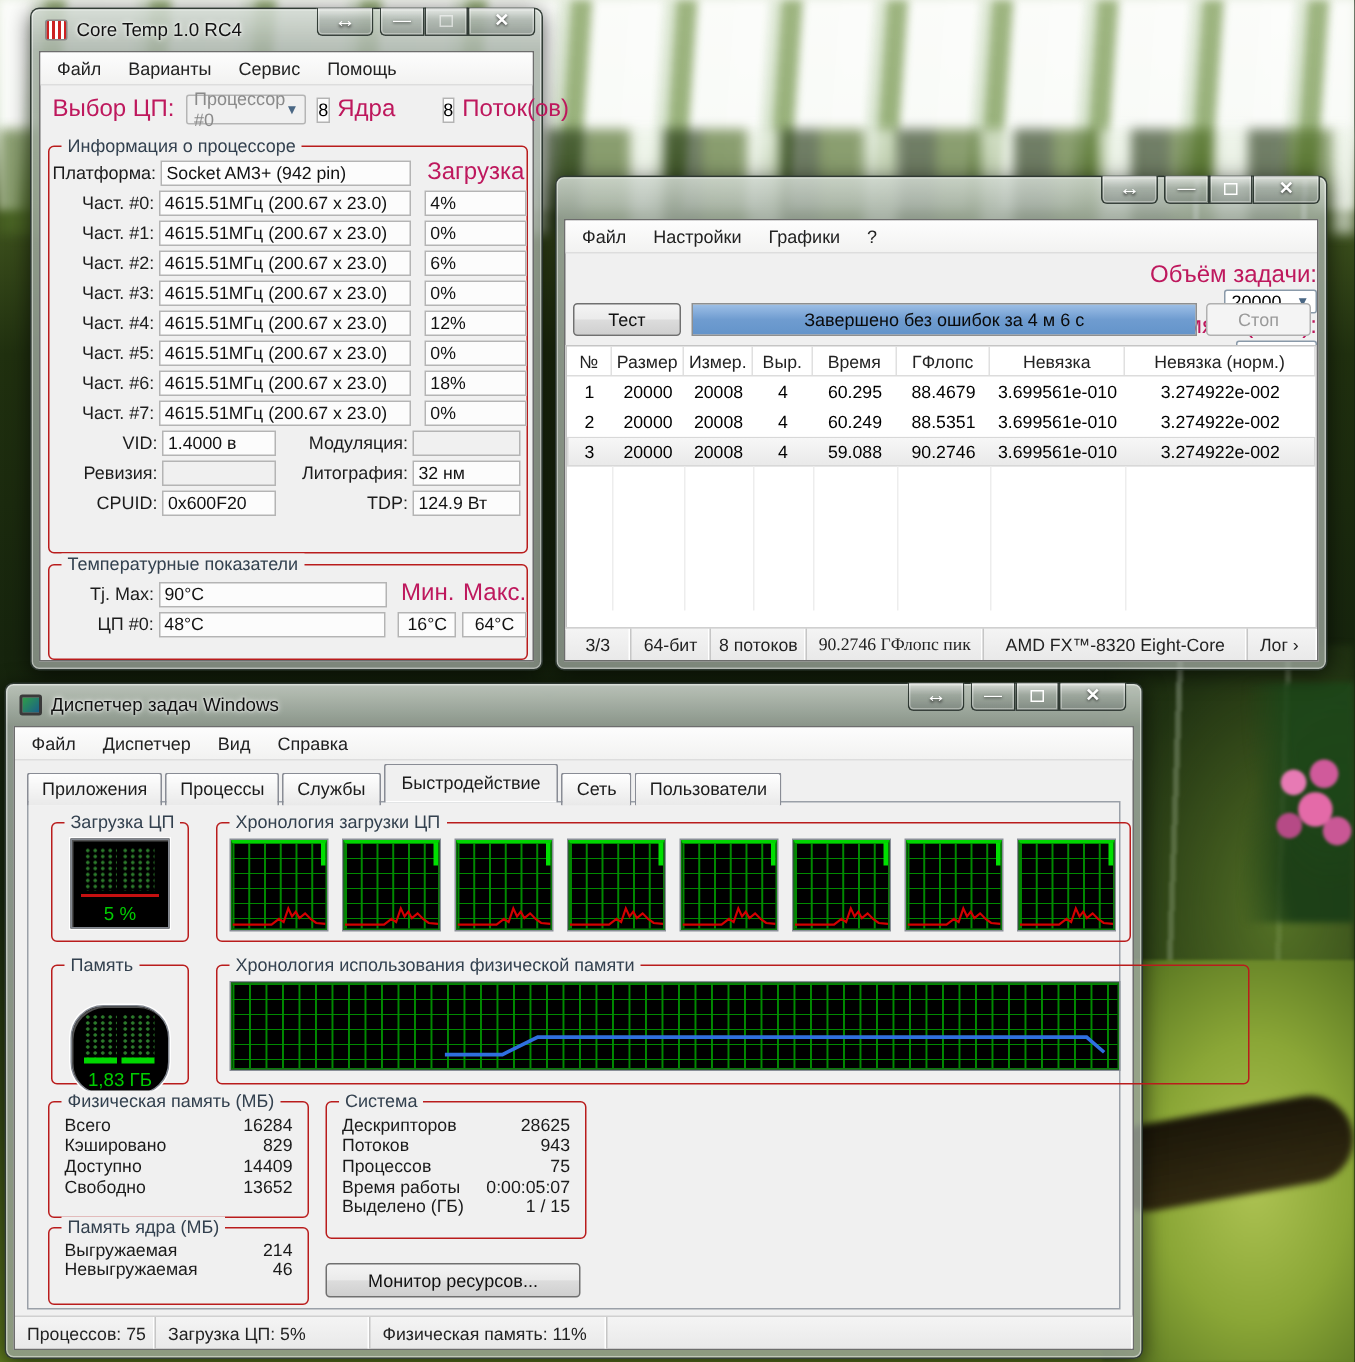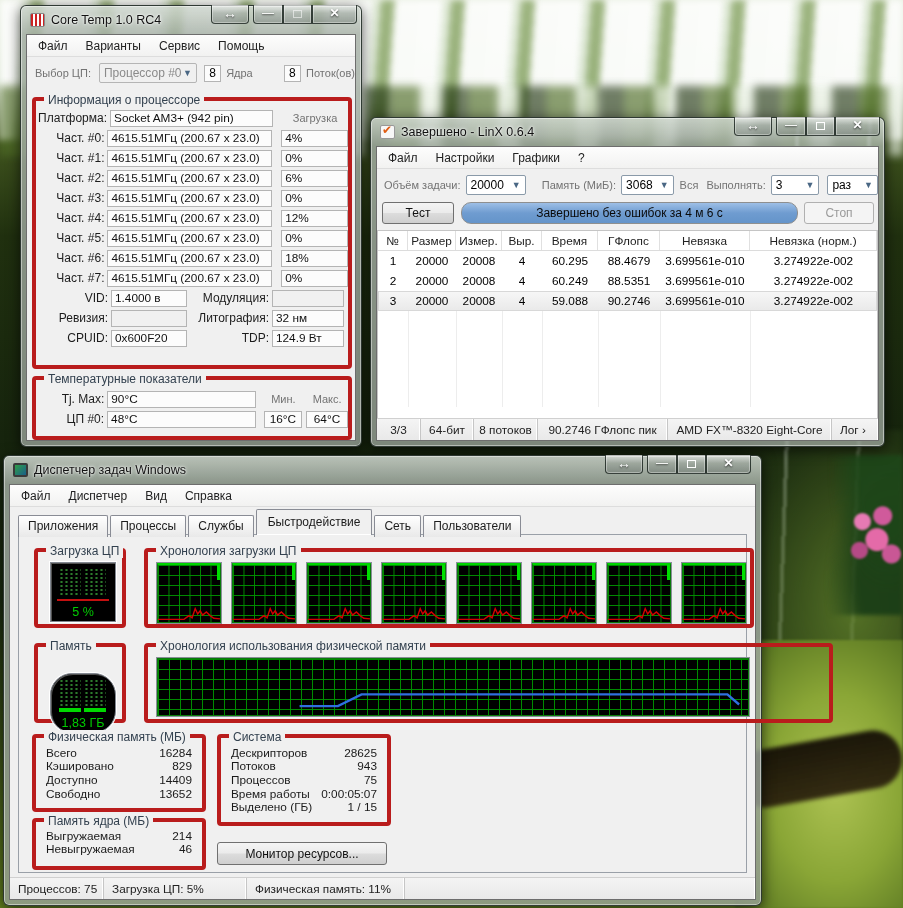--- a/index.html
+++ b/index.html
@@ -73,29 +73,29 @@
   .cap-max { width:29px; border-radius:0; }
   .cap-close { width:45px; border-radius:0 0 4px 0; font-weight:bold; }
   .max-glyph { display:inline-block; width:9px; height:8px; border:1px solid #fff; margin-top:5px; }
   .dim { opacity:.55; }
   .client { position:absolute; left:5px; right:5px; top:28px; bottom:5px; background:#f0f0f0; border:1px solid #6d6d6d; }
 
   .menubar { position:absolute; left:0; top:0; right:0; height:22px; display:flex; align-items:center;
     background:linear-gradient(180deg,#fdfdfd,#f2f2f1); border-bottom:1px solid #ddd; padding-left:2px; }
   .menu-item { font-size:12px; color:#222; padding:3px 9px; }
 
-  .lbl { font-size:11px; color:#737373; white-space:nowrap; }
+  .lbl { font-size:16px; color:#be185d; white-space:nowrap; }
   .lbl-dis { color:#9b9b9b; }
 
   .combo { background:#fff; border:1px solid #8a9aa9; height:20px; display:flex; align-items:center; font-size:12px;
     padding-left:4px; justify-content:space-between; border-radius:2px; }
   .combo .arr { color:#4a6784; font-size:9px; padding-right:4px; }
   .combo-dis { background:#f0f0f0; color:#8a8a8a; border-color:#b5b5b5; }
 
-  .groupbox { position:absolute; border:4px solid #b91c1c; border-radius:4px; }
+  .groupbox { position:absolute; border:1px solid #b91c1c; border-radius:4px; }
   .gb-label { position:absolute; top:-8px; left:8px; background:#f0f0f0; padding:0 4px; font-size:12px; color:#33414f; white-space:nowrap; }
 
   .ct-row { display:flex; align-items:center; height:20px; padding-left:2px; }
   .ct-lbl { width:70px; text-align:right; margin-right:3px; font-size:12px; color:#1c1c1c; white-space:nowrap; }
   .ct-lbl2 { flex:1; text-align:right; margin-right:3px; font-size:12px; color:#1c1c1c; white-space:nowrap; }
   .ct-field { background:#fcfcfc; border:1px solid #b4b4b4; height:17px; line-height:15px; font-size:11.8px; padding:0 3px; color:#111; white-space:nowrap; overflow:hidden; }
   .ct-field.dis { background:#f0f0f0; }
   .f-freq { width:173px; }
   .f-load { width:70px; margin-left:9px; }
   .f-small { width:76px; }
@@ -114,21 +114,21 @@
   .lx-hrow > div { border-right:1px solid #e0e0e0; height:100%; display:flex; align-items:center; justify-content:center; }
   .lx-row > div { text-align:center; }
   .lx-row.sel { background:linear-gradient(180deg,#f7f7f7,#e9e9e9); box-shadow:inset 0 0 0 1px #d8d8d8; }
   .c0{width:30px;} .c1{width:48px;} .c2{width:46px;} .c3{width:40px;} .c4{width:56px;} .c5{width:62px;} .c6{width:90px;} .c7{flex:1;}
   .vline { position:absolute; top:0; bottom:0; width:1px; background:#ededed; }
 
   .statusbar { position:absolute; left:0; right:0; bottom:0; height:22px; background:linear-gradient(180deg,#f4f4f4,#e9e9e9);
     border-top:1px solid #d0d0d0; display:flex; align-items:center; font-size:11.8px; color:#222; }
   .sb-seg { height:100%; display:flex; align-items:center; padding:0 8px; border-right:1px solid #c6c6c6; box-shadow:inset -1px 0 0 #fff; white-space:nowrap; }
 
-  .progress { border:1px solid #8e8f8f; background:linear-gradient(180deg,#9dbfe6,#6f9cd0 50%,#6494ca); border-radius:10px;
+  .progress { border:1px solid #8e8f8f; background:linear-gradient(180deg,#9dbfe6,#6f9cd0 50%,#6494ca); border-radius:0;
     display:flex; align-items:center; justify-content:center; font-size:12px; color:#0a0a0a; }
 
   
   .tab { border:1px solid #898c95; border-bottom:none; border-radius:2px 2px 0 0; background:linear-gradient(180deg,#fff,#e9e9e9);
     font-size:12px; color:#1c1c1c; padding:3px 9px 4px; margin-right:2px; position:relative; top:2px; }
   .tab.active { background:#f0f0f0; top:0; padding:5px 11px 6px; z-index:3; box-shadow:0 -1px 0 #fff inset; }
   .tab-panel { position:absolute; left:8px; right:8px; top:49px; bottom:26px; background:#f0f0f0; border:1px solid #9aa0a8; z-index:1; }
 
   
   .led-frame { position:absolute; background:#000; border:1px solid #828790; box-shadow:inset 1px 1px 0 rgba(90,90,90,.9), 0 0 0 1px #fff; }
@@ -284,36 +284,32 @@
           <div class="ct-field" style="width:157px;">48°C</div>
           <div class="ct-field" style="width:40px; margin-left:8px; text-align:center;">16°C</div>
           <div class="ct-field" style="width:44px; margin-left:4px; text-align:center;">64°C</div>
         </div>
       </div>
     </div>
   </div>
 </div>
 
 <div class="window" style="left:370px; top:117px; width:515px; height:330px;">
-  <div class="titlebar">
-    <span class="app-icon icon-linx"></span>
-    <span class="title-text">Завершено - LinX 0.6.4</span>
-  </div>
   <div class="cap-btn cap-arrow" style="right:112px;"><span>↔</span></div>
   <div class="cap-btn cap-min" style="right:78px;"><span>—</span></div>
   <div class="cap-btn cap-max" style="right:49px;"><span class="max-glyph"></span></div>
   <div class="cap-btn cap-close" style="right:4px;"><span>✕</span></div>
   <div class="client">
     <div class="menubar">
       <span class="menu-item">Файл</span>
       <span class="menu-item">Настройки</span>
       <span class="menu-item">Графики</span>
       <span class="menu-item">?</span>
     </div>
-    <div style="position:absolute; left:0; right:0; top:28px; height:20px; display:flex; align-items:center;">
+    <div style="position:absolute; left:0; right:0; top:28px; height:20px; display:flex; align-items:flex-end;flex-direction:column;">
       <span class="lbl" style="margin-left:7px;">Объём задачи:</span>
       <div class="combo" style="width:62px; margin-left:5px;">
           <span>20000</span>
           <span class="arr">▼</span>
         </div>
       <span class="lbl" style="margin-left:16px;">Память (МиБ):</span>
       <div class="combo" style="width:54px; margin-left:5px;">
           <span>3068</span>
           <span class="arr">▼</span>
         </div>
@@ -387,21 +383,21 @@
           <div class="vline" style="left:220px;"></div>
           <div class="vline" style="left:282px;"></div>
           <div class="vline" style="left:372px;"></div>
       </div>
     </div>
 
     <div class="statusbar">
       <div class="sb-seg" style="width:44px; justify-content:center;">3/3</div>
       <div class="sb-seg" style="width:53px; justify-content:center;">64-бит</div>
       <div class="sb-seg" style="width:64px; justify-content:center;">8 потоков</div>
-      <div class="sb-seg" style="width:130px; justify-content:center;">90.2746 ГФлопс пик</div>
+      <div class="sb-seg" style="width:118px; justify-content:center;font-family:Liberation Serif, serif;">90.2746 ГФлопс пик</div>
       <div class="sb-seg" style="flex:1; justify-content:center;">AMD FX™-8320 Eight-Core</div>
       <div class="sb-seg" style="width:46px; border-right:none;">
         <span>Лог</span>&nbsp;<span>›</span>
       </div>
     </div>
   </div>
 </div>
 
 <div class="window" style="left:3px; top:455px; width:759px; height:451px;">
   <div class="titlebar">

